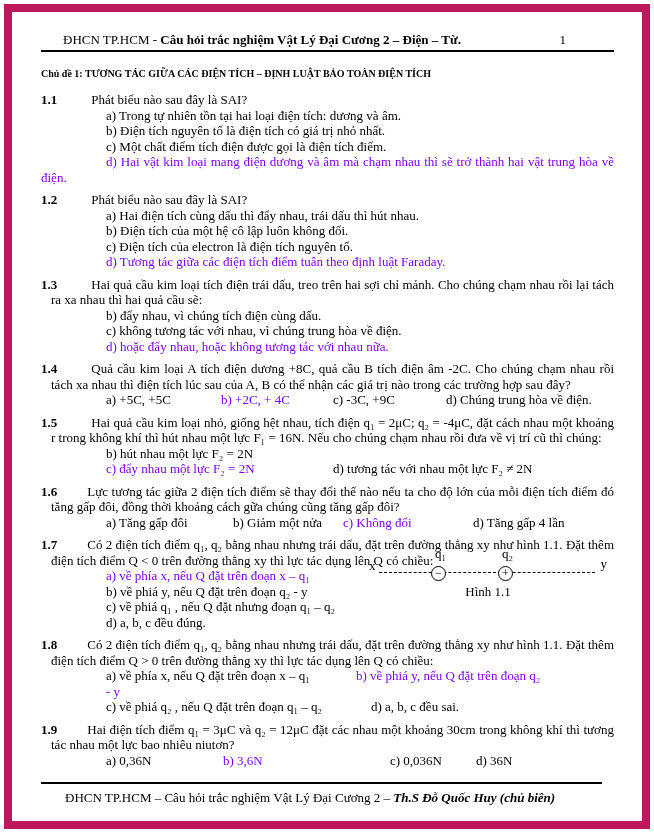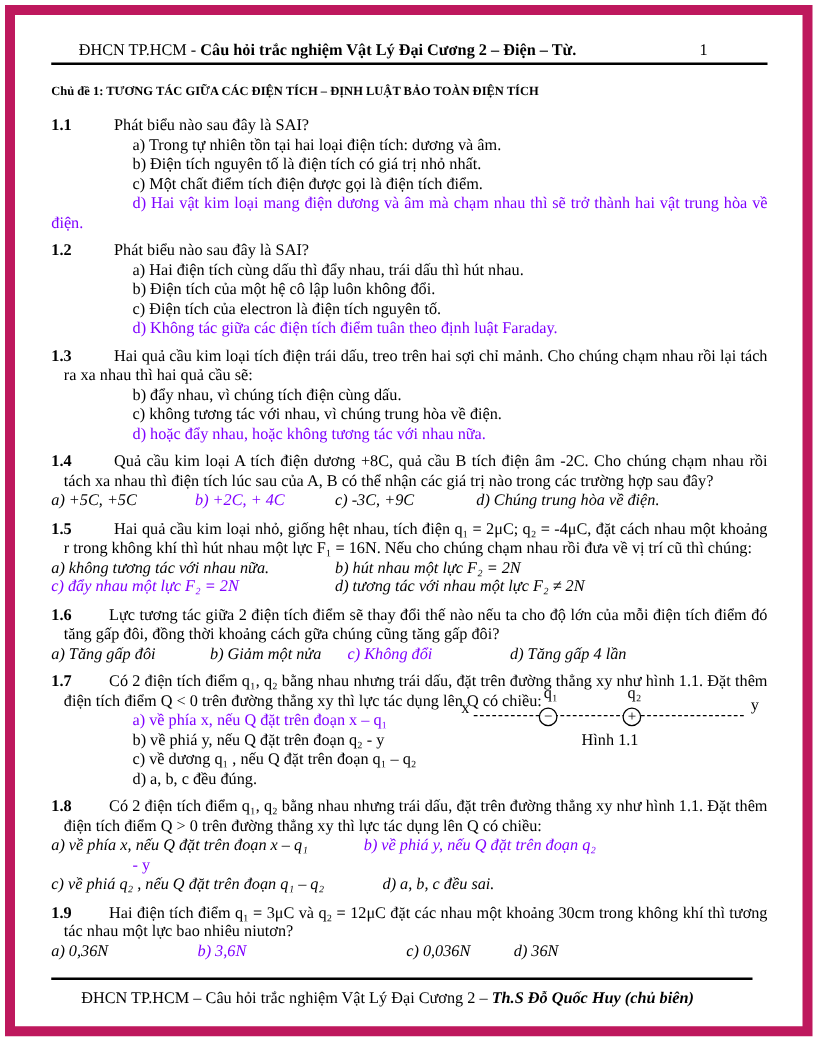--- a/index.html
+++ b/index.html
@@ -33,21 +33,21 @@
     margin:14px 0 11px 0;
   }
   
   .question{margin-top:7px;position:relative;}
   .q-para{padding-left:10px;text-indent:-10px;text-align:justify;}
   .qnum{font-weight:bold;}
   .tab{display:inline-block;width:34px;}
   .tab-sm{display:inline-block;width:30px;}
   .opt{margin-left:65px;}
   .opt-wrap{text-indent:65px;text-align:justify;}
-  .opt-row{display:flex;font-style:italic;}
+  .opt-row{display:flex;margin-left:65px;}
   .opt-row span{flex:0 0 auto;}
   .w110{width:110px;} .w112{width:112px;} .w113{width:113px;}
   .w115{width:115px;} .w117{width:117px;} .w127{width:127px;}
   .w130{width:130px;} .w167{width:167px;} .w227{width:227px;}
   .w250{width:250px;} .w265{width:265px;} .w86{width:86px;}
   .ans{color:var(--color-answer,#7F00FF);}
   
   .figure{
     position:absolute;right:7px;top:14px;width:238px;height:56px;
   }
@@ -91,21 +91,21 @@
     <p class="opt">b) Điện tích nguyên tố là điện tích có giá trị nhỏ nhất.</p>
     <p class="opt">c) Một chất điểm tích điện được gọi là điện tích điểm.</p>
     <p class="opt-wrap ans">d) Hai vật kim loại mang điện dương và âm mà chạm nhau thì sẽ trở thành hai vật trung hòa về điện.</p>
   </div>
 
   <div class="question">
     <p class="q-para"><span class="qnum">1.2</span><span class="tab"></span><span>Phát biểu nào sau đây là SAI?</span></p>
     <p class="opt">a) Hai điện tích cùng dấu thì đẩy nhau, trái dấu thì hút nhau.</p>
     <p class="opt">b) Điện tích của một hệ cô lập luôn không đổi.</p>
     <p class="opt">c) Điện tích của electron là điện tích nguyên tố.</p>
-    <p class="opt ans">d) Không tác giữa các điện tích điểm tuân theo định luật Faraday.</p>
+    <p class="opt ans">d) Tương tác giữa các điện tích điểm tuân theo định luật Faraday.</p>
   </div>
 
   <div class="question">
     <p class="q-para"><span class="qnum">1.3</span><span class="tab"></span><span>Hai quả cầu kim loại tích điện trái dấu, treo trên hai sợi chỉ mảnh. Cho chúng chạm nhau rồi lại tách ra xa nhau thì hai quả cầu sẽ:</span></p>
     <p class="opt">b) đẩy nhau, vì chúng tích điện cùng dấu.</p>
     <p class="opt">c) không tương tác với nhau, vì chúng trung hòa về điện.</p>
     <p class="opt ans">d) hoặc đẩy nhau, hoặc không tương tác với nhau nữa.</p>
   </div>
 
   <div class="question">
@@ -114,21 +114,20 @@
       <span class="w115">a) +5C, +5C</span>
       <span class="w112 ans">b) +2C, + 4C</span>
       <span class="w113">c) -3C, +9C</span>
       <span>d) Chúng trung hòa về điện.</span>
     </div>
   </div>
 
   <div class="question">
     <p class="q-para"><span class="qnum">1.5</span><span class="tab"></span><span>Hai quả cầu kim loại nhỏ, giống hệt nhau, tích điện q₁ = 2μC; q₂ = -4μC, đặt cách nhau một khoảng r trong không khí thì hút nhau một lực F₁ = 16N. Nếu cho chúng chạm nhau rồi đưa về vị trí cũ thì chúng:</span></p>
     <div class="opt-row">
-      <span class="w227">a) không tương tác với nhau nữa.</span>
       <span>b) hút nhau một lực F₂ = 2N</span>
     </div>
     <div class="opt-row">
       <span class="w227 ans">c) đẩy nhau một lực F₂ = 2N</span>
       <span>d) tương tác với nhau một lực F₂ ≠ 2N</span>
     </div>
   </div>
 
   <div class="question">
     <p class="q-para"><span class="qnum">1.6</span><span class="tab-sm"></span><span>Lực tương tác giữa 2 điện tích điểm sẽ thay đổi thế nào nếu ta cho độ lớn của mỗi điện tích điểm đó tăng gấp đôi, đồng thời khoảng cách gữa chúng cũng tăng gấp đôi?</span></p>
@@ -137,21 +136,21 @@
       <span class="w110">b) Giảm một nửa</span>
       <span class="w130 ans">c) Không đổi</span>
       <span>d) Tăng gấp 4 lần</span>
     </div>
   </div>
 
   <div class="question">
     <p class="q-para"><span class="qnum">1.7</span><span class="tab-sm"></span><span>Có 2 điện tích điểm q₁, q₂ bằng nhau nhưng trái dấu, đặt trên đường thẳng xy như hình 1.1. Đặt thêm điện tích điểm Q &lt; 0 trên đường thẳng xy thì lực tác dụng lên Q có chiều:</span></p>
     <p class="opt ans">a) về phía x, nếu Q đặt trên đoạn x – q₁</p>
     <p class="opt">b) về phiá y, nếu Q đặt trên đoạn q₂ - y</p>
-    <p class="opt">c) về dương q₁ , nếu Q đặt trên đoạn q₁ – q₂</p>
+    <p class="opt">c) về phiá q₁ , nếu Q đặt nhưng đoạn q₁ – q₂</p>
     <p class="opt">d) a, b, c đều đúng.</p>
 
     <div class="figure">
       <span class="fig-q1">q₁</span>
       <span class="fig-q2">q₂</span>
       <span class="fig-x">x</span>
       <span class="fig-y">y</span>
       <span class="fig-line"></span>
       <span class="charge minus">
             <span>−</span>

